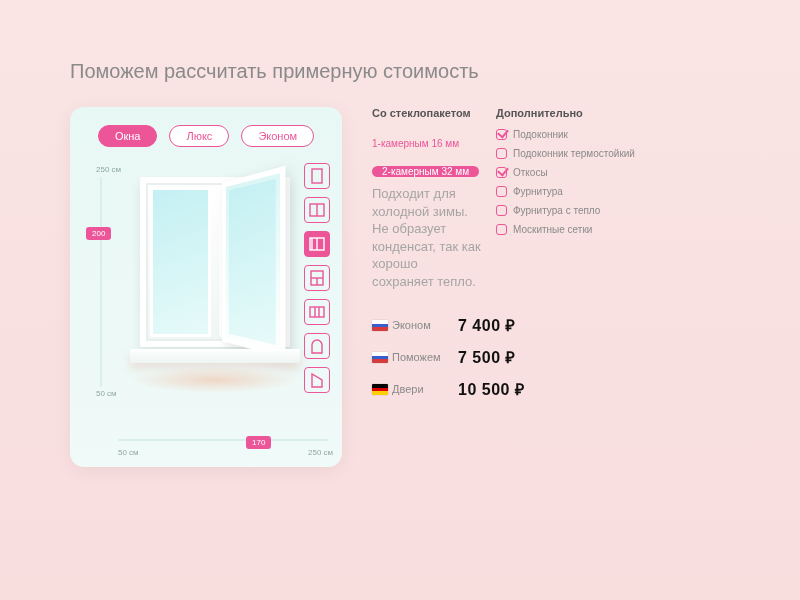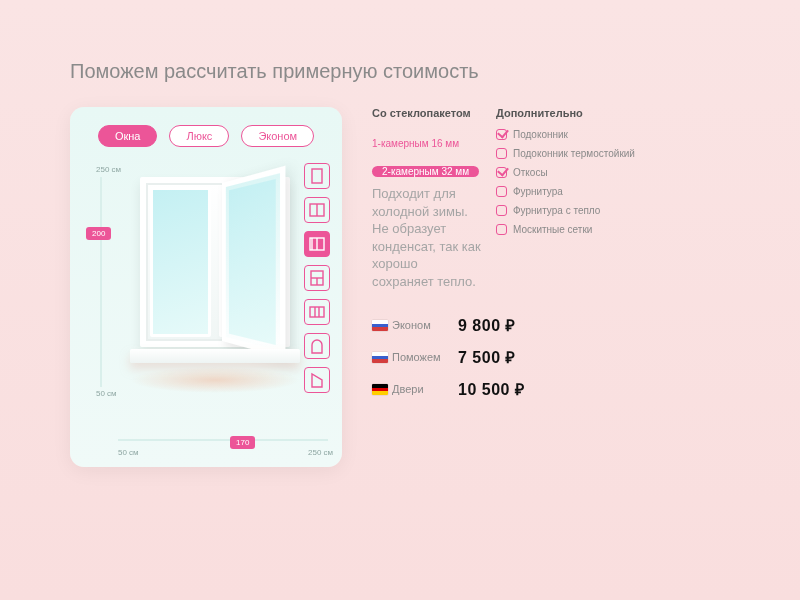--- a/index.html
+++ b/index.html
@@ -47,21 +47,21 @@
   }
   .v-thumb::after{
     content:""; position:absolute; right:-4px; top:50%; transform:translateY(-50%);
     border:4px solid transparent; border-left-color:#ec5598;
   }
   .h-track {
     position: absolute; left: 48px; bottom: 26px; height: 2px; width: 210px;
     background: #d9efeb;
   }
   .h-thumb {
-    position: absolute; left: 160px; bottom: 18px;
+    position: absolute; left: 176px; bottom: 18px;
     background: #ec5598; color:#fff; font-size:8px; padding:2px 6px; border-radius:3px;
     cursor: grab;
   }
   .h-thumb::before{
     content:""; position:absolute; left:50%; top:-4px; transform:translateX(-50%);
     border:4px solid transparent; border-bottom-color:#ec5598;
   }
 
   
   .window-ill {
@@ -244,21 +244,21 @@
               <span class="box"></span>
               <span>Москитные сетки</span>
             </div>
         </div>
       </div>
 
       <div class="prices">
         <div class="price-row">
           <span class="flag flag-ru"></span>
           <span class="tier-name">Эконом</span>
-          <span class="tier-price">9 800 ₽</span>
+          <span class="tier-price">7 400 ₽</span>
         </div>
         <div class="price-row">
           <span class="flag flag-ru"></span>
           <span class="tier-name">Поможем</span>
           <span class="tier-price">7 500 ₽</span>
         </div>
         <div class="price-row">
           <span class="flag flag-de"></span>
           <span class="tier-name">Двери</span>
           <span class="tier-price">10 500 ₽</span>

